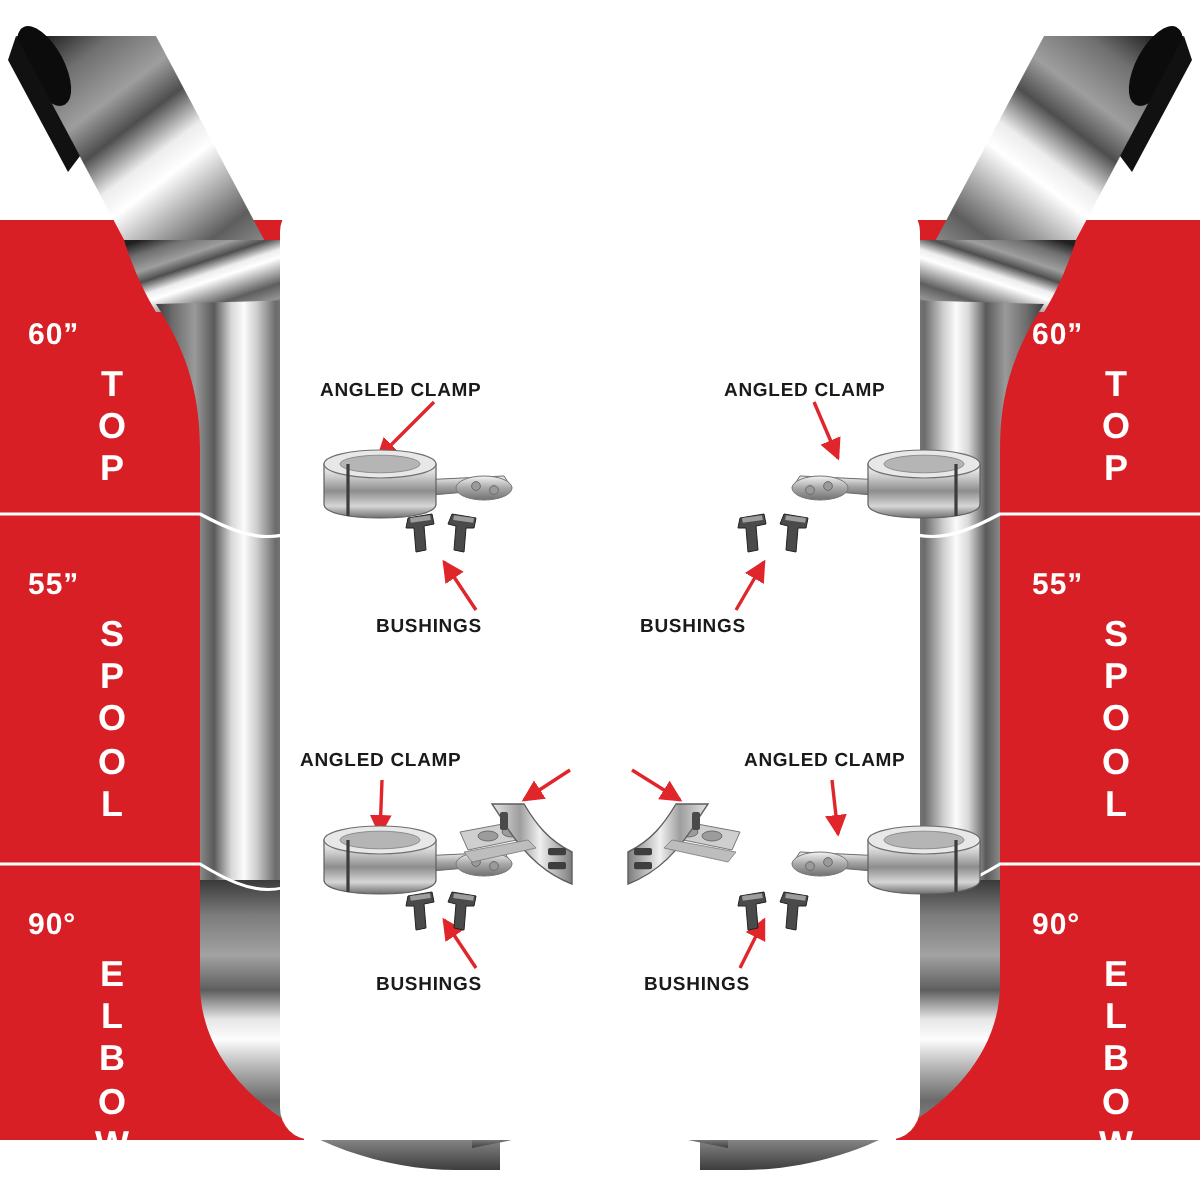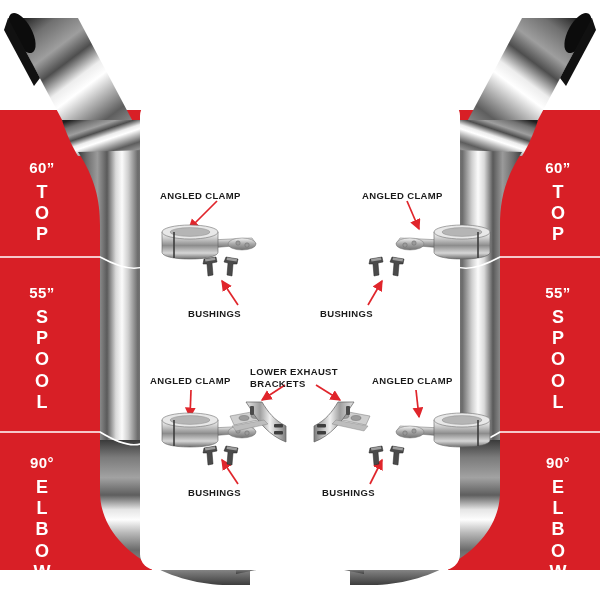--- a/index.html
+++ b/index.html
@@ -8,22 +8,22 @@
 
   
   .red-panel{position:absolute;background:var(--red,#d81f26);}
   .panel-left{left:0;width:152px;}
   .panel-right{right:0;width:152px;}
   .seg-top{top:110px;height:147px;}
   .seg-mid{top:257px;height:175px;}
   .seg-bot{top:432px;height:138px;}
 
   
-  .panel-label{position:absolute;z-index:30;display:flex;flex-direction:column;align-items:center;
-               color:#ffffff;line-height:1;pointer-events:none;}
+  .panel-label{position:absolute;z-index:30;display:flex;flex-direction:column;
+               color:#ffffff;line-height:1;pointer-events:none;margin-left:14px;}
   .panel-label .measure{font-size:15px;font-weight:bold;letter-spacing:.5px;margin-bottom:7px;}
   .panel-label .stackword{display:flex;flex-direction:column;align-items:center;}
   .panel-label .stackword span{font-size:18px;font-weight:bold;line-height:1.18;}
 
   
   .center-card{position:absolute;left:140px;top:100px;width:320px;height:470px;background:#fff;
                border-radius:16px;z-index:25;}
 
   
   .pipe-svg{position:absolute;left:0;top:0;width:600px;height:600px;z-index:20;}
@@ -383,16 +383,14 @@
 
   <div class="callout" style="left:362px;top:190px;width:100px;">ANGLED CLAMP</div>
   <div class="callout" style="left:320px;top:308px;width:100px;">BUSHINGS</div>
 
   <div class="callout" style="left:150px;top:375px;width:100px;">ANGLED CLAMP</div>
   <div class="callout" style="left:188px;top:487px;width:100px;">BUSHINGS</div>
 
   <div class="callout" style="left:372px;top:375px;width:100px;">ANGLED CLAMP</div>
   <div class="callout" style="left:322px;top:487px;width:100px;">BUSHINGS</div>
 
-  <div class="callout" style="left:250px;top:366px;width:100px;">LOWER EXHAUST
-BRACKETS</div>
 
 </div>
 
 </body></html>

